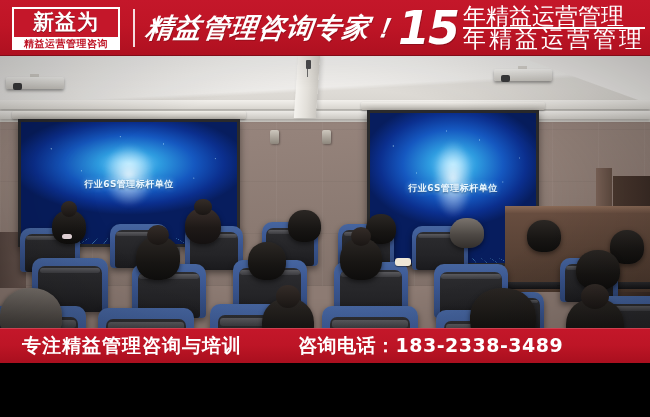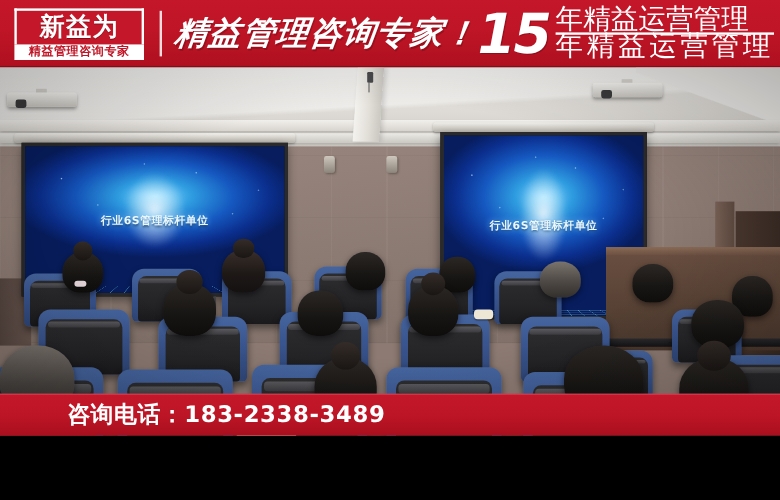--- a/index.html
+++ b/index.html
@@ -297,21 +297,21 @@
 <body>
 
 <div id="page">
 
   <div id="header">
 
     <div class="logo-wrap">
       <div class="logo-main">
         <span>新益为</span>
       </div>
-      <div class="logo-sub">精益管理咨询专家</div>
+      <div class="logo-sub">精益运营管理咨询</div>
     </div>
 
     <div class="hdr-divider"></div>
 
     <div class="slogan">精益管理咨询专家！</div>
 
     <div class="years-block">
       <div class="years-num">15</div>
       <div class="years-text">
         <div class="years-line1">年精益运营管理</div>
@@ -447,16 +447,17 @@
       <div class="head h-black h-bun" style="left:566px;top:62px;width:58px;height:54px;"></div>
       <div class="shoulder sh-dark" style="left:548px;top:110px;width:102px;height:42px;"></div>
 
       <div class="shoulder sh-cream" style="left:196px;top:118px;width:52px;height:34px;"></div>
     </div>
 
     <div class="vignette"></div>
   </div>
 
   <div id="footer">
+    <div class="foot-left">专注精益管理咨询与培训</div>
     <div class="foot-right">咨询电话：183-2338-3489</div>
   </div>
 
 </div>
 
 </body></html>

